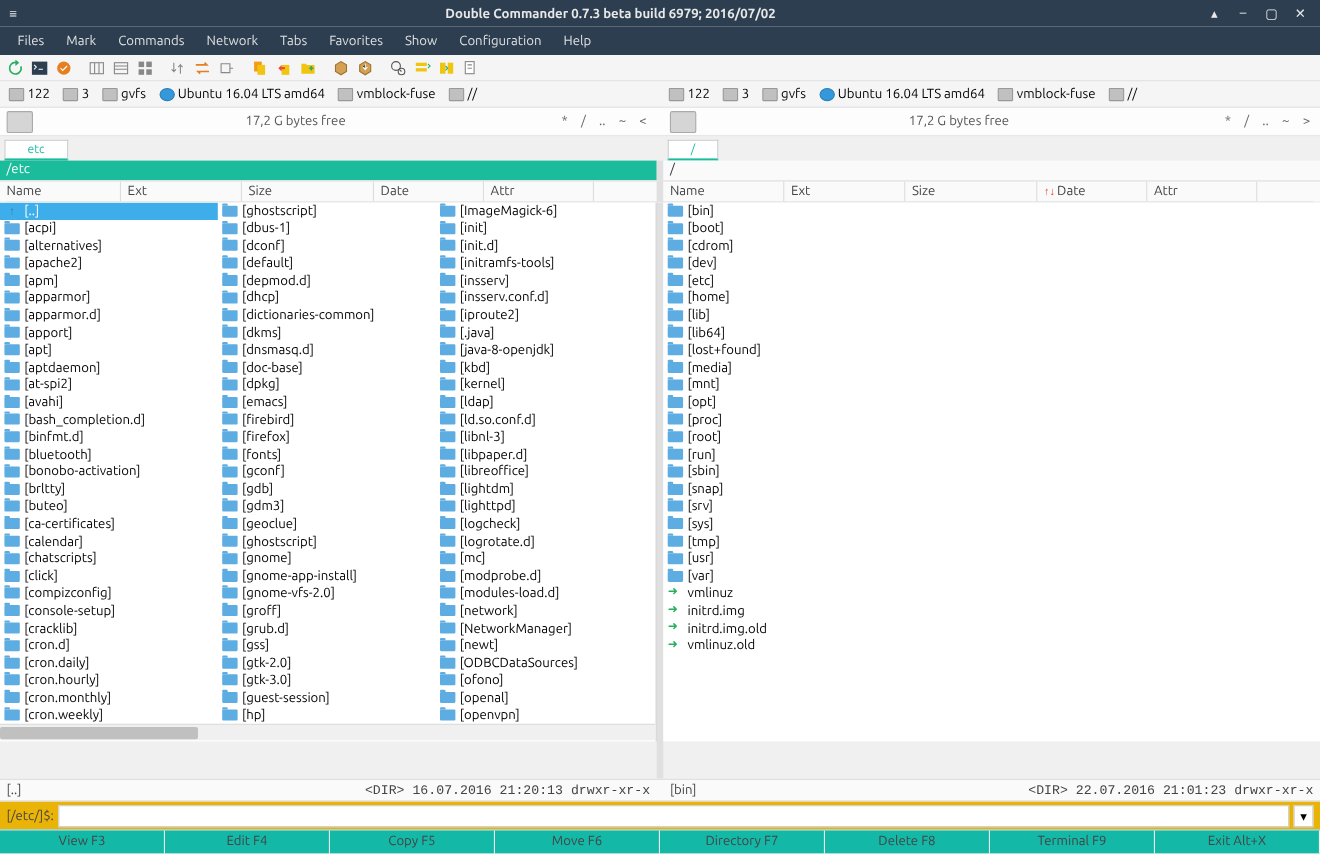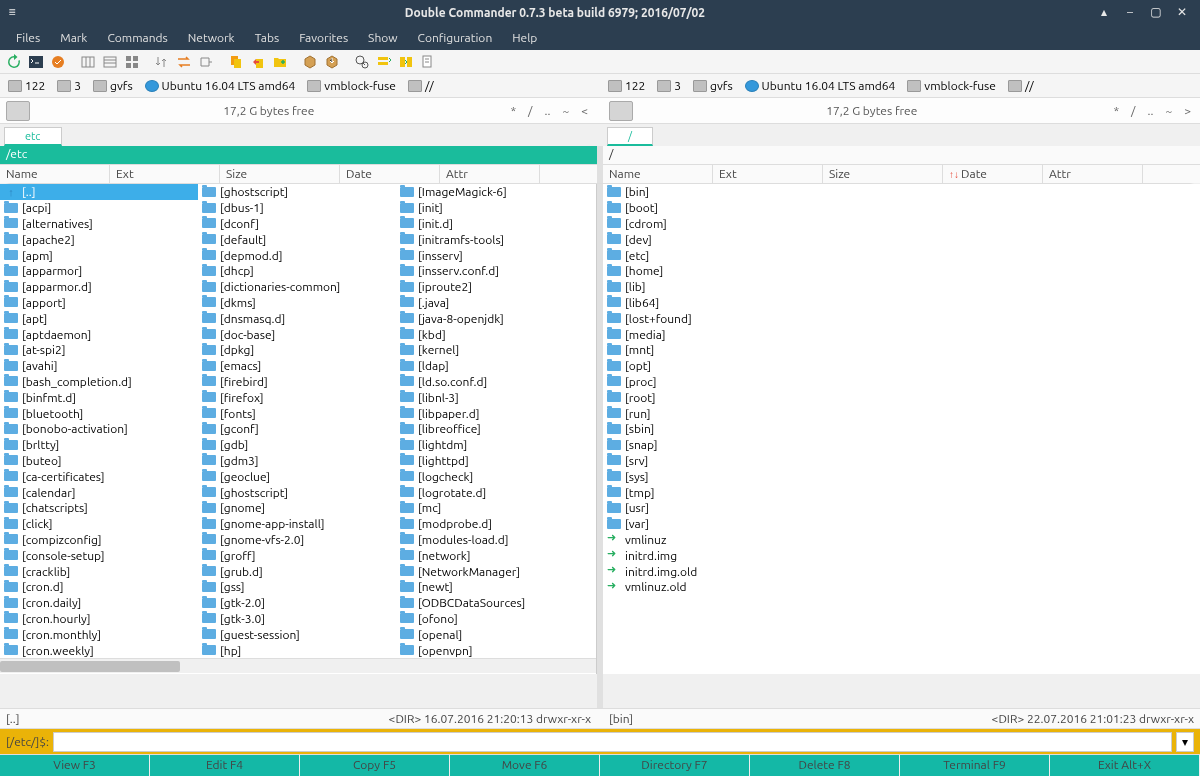--- a/index.html
+++ b/index.html
@@ -48,21 +48,21 @@
 .folder-icon::before { content: ""; position: absolute; top: -2px; left: 0; width: 5px; height: 2px; background: #5dade2; border-radius: 1px 1px 0 0; }
 .up-icon { width: 14px; height: 10px; display: flex; align-items: center; justify-content: center; flex-shrink: 0; }
 .up-icon::before { content: "↑"; color: #2e86c1; font-weight: bold; font-size: 11px; }
 .link-icon { width: 14px; height: 10px; flex-shrink: 0; position: relative; }
 .link-icon::before { content: "➜"; color: #27ae60; font-size: 11px; position: absolute; top: -3px; }
 .scrollbar-h { height: 15px; background: #f0f0f0; border-top: 1px solid #ddd; position: relative; }
 .scrollbar-h .thumb { position: absolute; left: 0; width: 180px; height: 11px; top: 2px; background: #c0c0c0; border-radius: 2px; }
 .status-row { display: flex; height: 20px; background: #fafafa; border-top: 1px solid #ddd; align-items: center; }
 .status-half { width: 597px; display: flex; padding: 0 6px; font-size: 11px; color: #444; }
 .status-half .l { }
-.status-half .r { margin-left: auto; }
+.status-half .r { margin-left: auto; font-family: Liberation Mono, monospace; }
 .splitter { width: 6px; background: #e0e0e0; cursor: col-resize; }
 .cmd-row { height: 26px; background: #eab308; display: flex; align-items: center; padding: 0 6px; gap: 4px; border-top: 1px solid #ddd; }
 .cmd-label { color: #444; }
 .cmd-input { flex: 1; height: 20px; border: 1px solid #ccc; padding: 0 4px; background: #fff; }
 .cmd-drop { width: 18px; height: 20px; border: 1px solid #ccc; background: #fff; display: flex; align-items: center; justify-content: center; cursor: pointer; }
 .fn-row { height: 22px; background: #14b8a6; display: flex; border-top: 1px solid #ddd; }
 .fn-btn { flex: 1; text-align: center; padding: 3px 0; color: #444; cursor: pointer; border-right: 1px solid #eee; }
 svg.icon { width: 16px; height: 16px; }
 </style>
 </head>

